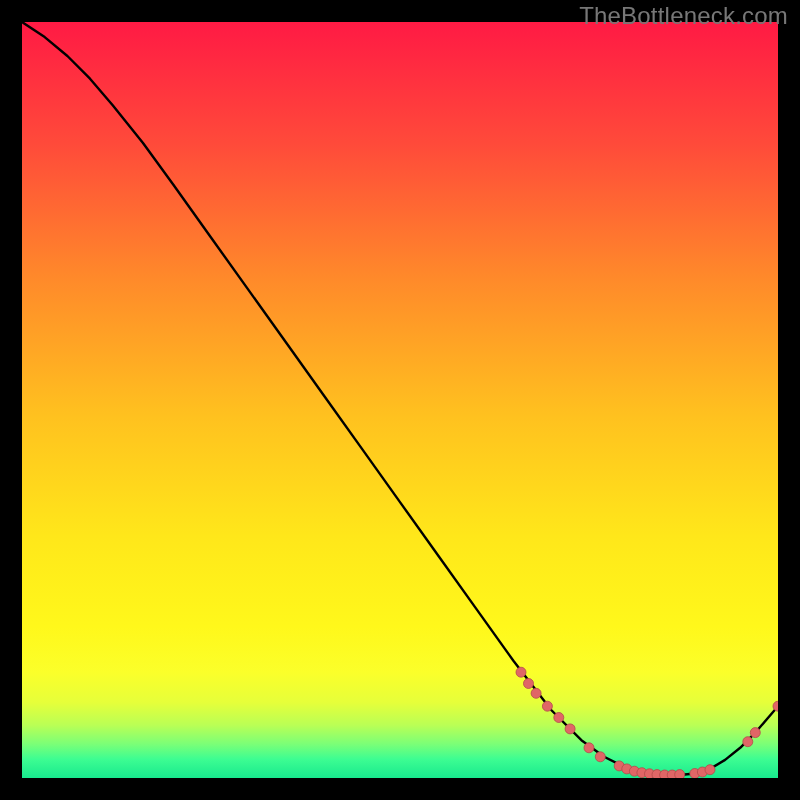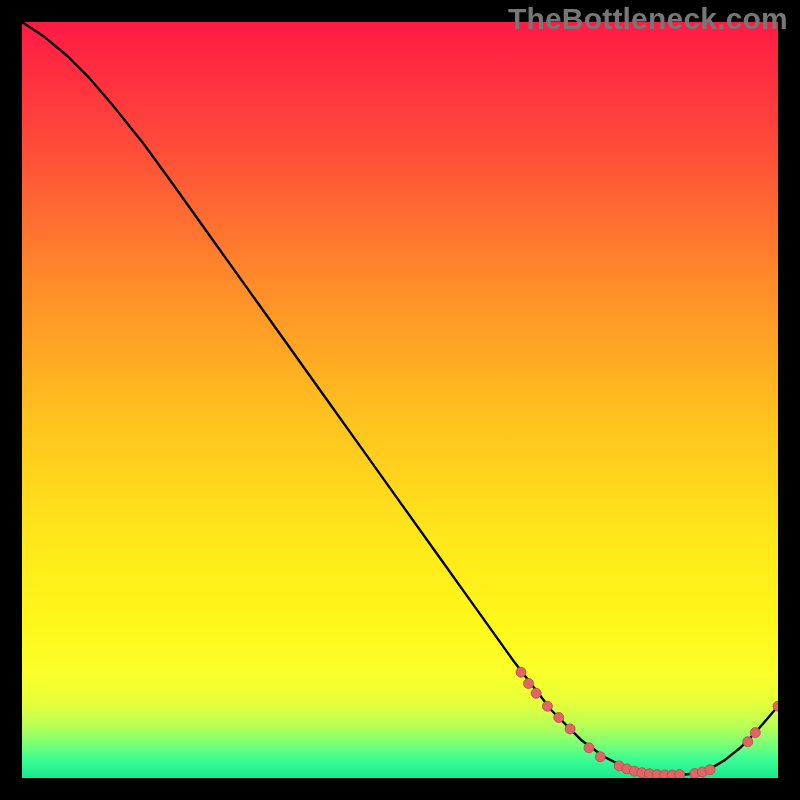--- a/index.html
+++ b/index.html
@@ -21,25 +21,24 @@
     left: 22px;
     top: 22px;
     width: 756px;
     height: 756px;
   }
   .watermark {
     position: absolute;
     top: 2px;
     right: 12px;
     font-family: Arial, Helvetica, sans-serif;
-    font-size: 30px;
+    font-size: 24px;
     color: #777;
     letter-spacing: 0.2px;
     user-select: none;
-    font-weight: bold;
   }
 </style>
 </head>
 <body>
 <div class="frame">
   <svg class="plot" viewBox="0 0 756 756" preserveAspectRatio="none">
     <defs>
 
       <linearGradient id="bg" x1="0" y1="0" x2="0" y2="1">
         <stop offset="0%" stop-color="#ff1a44"></stop>

